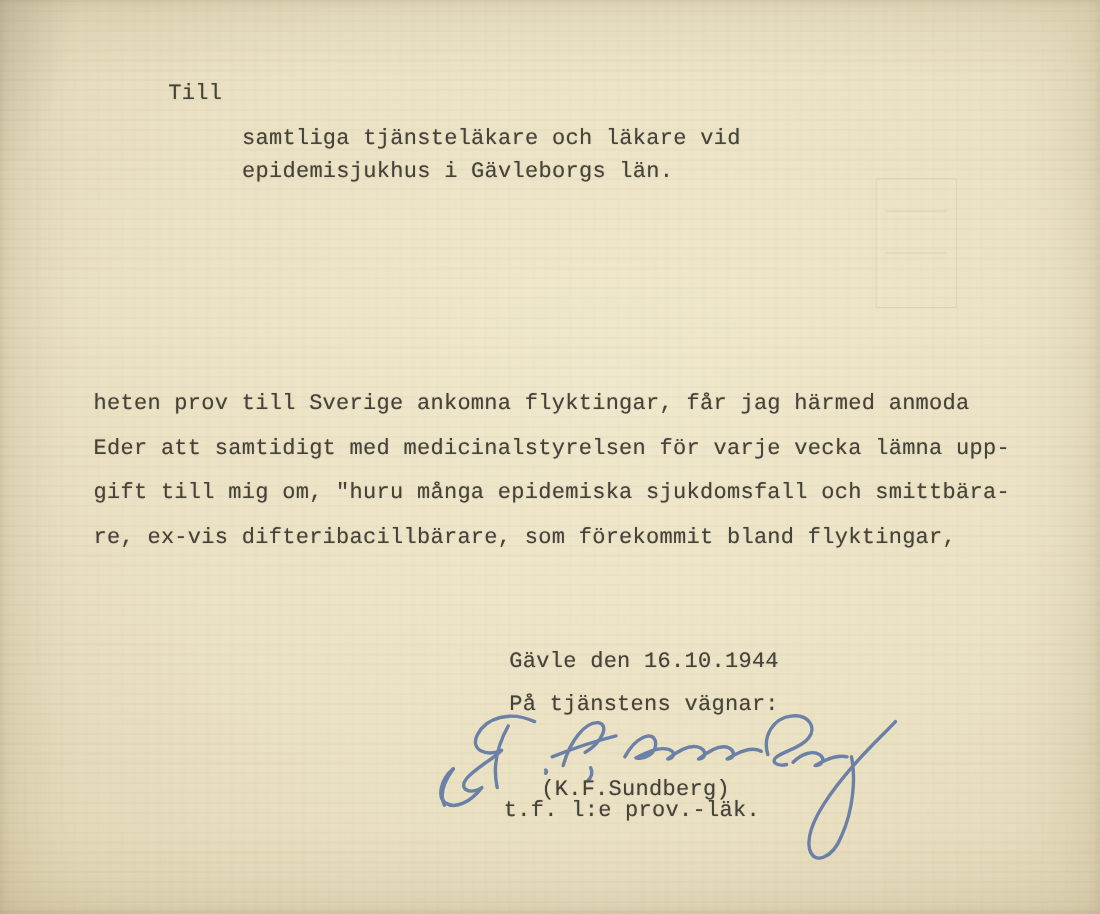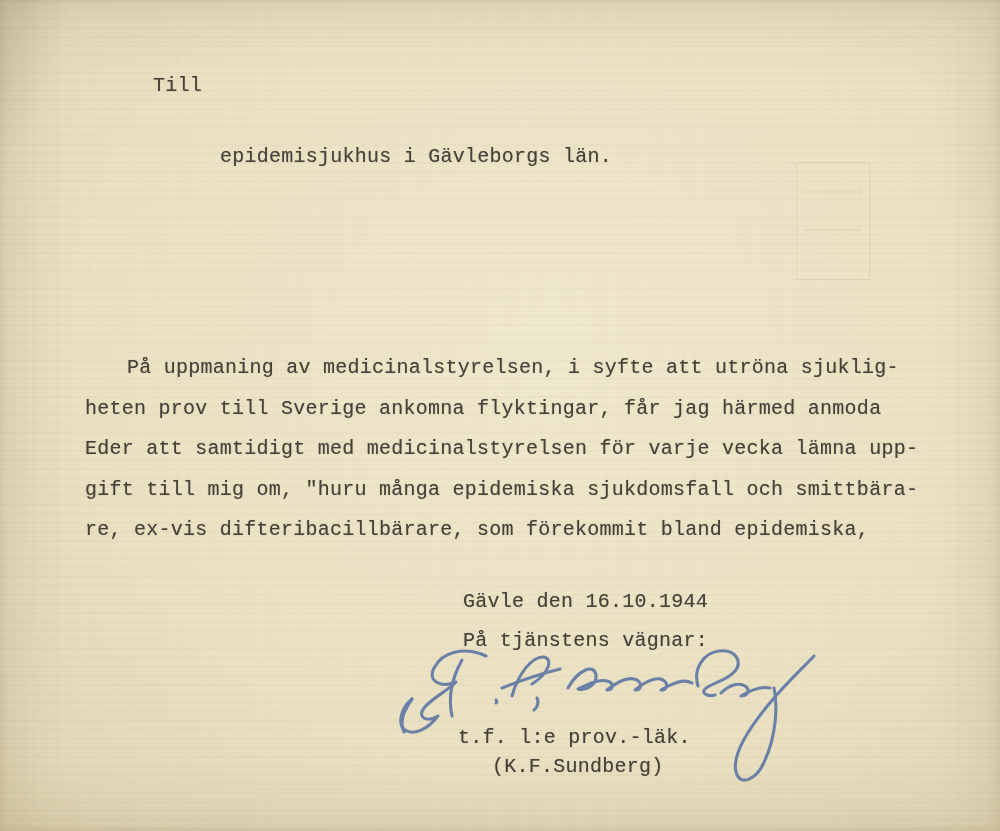--- a/index.html
+++ b/index.html
@@ -108,29 +108,29 @@
 <body>
 
 <div class="page">
 
   <div class="texture"></div>
   <div class="corner-shade"></div>
   <div class="faint-stamp"></div>
 
   <div class="typed" style="left:153px; top:74px;">Till</div>
 
+  <div class="typed" style="left:220px; top:115px;">samtliga tjänsteläkare och läkare vid</div>
 
   <div class="typed" style="left:220px; top:145px;text-align:center;">epidemisjukhus i Gävleborgs län.</div>
 
   <div class="body-block">
-    <div class="body-line first">På uppmaning av medicinalstyrelsen, i syfte att utröna sjuklig-</div>
     <div class="body-line">heten prov till Sverige ankomna flyktingar, får jag härmed anmoda</div>
     <div class="body-line">Eder att samtidigt med medicinalstyrelsen för varje vecka lämna upp-</div>
     <div class="body-line">gift till mig om, "huru många epidemiska sjukdomsfall och smittbära-</div>
-    <div class="body-line">re, ex-vis difteribacillbärare, som förekommit bland epidemiska,</div>
+    <div class="body-line">re, ex-vis difteribacillbärare, som förekommit bland flyktingar,</div>
   </div>
 
   <div class="typed" style="left:463px; top:590px;">Gävle den 16.10.1944</div>
 
   <div class="typed" style="left:463px; top:629px;">På tjänstens vägnar:</div>
 
   <svg class="signature-svg" viewBox="0 0 442 156" aria-hidden="true">
     <g fill="none" stroke="#5b74a3" stroke-width="3.1" stroke-linecap="round" stroke-linejoin="round" opacity="0.88">
 
       <path d="M 90,12 C 68,2 46,8 38,24 C 31,38 46,44 60,38 C 50,48 36,54 28,64 C 21,73 30,79 42,72 C 32,85 18,92 9,86 C 1,80 5,64 16,55"></path>
@@ -146,17 +146,17 @@
       <path d="M 172,44 C 182,26 198,19 200,31 C 201,41 190,47 182,45 C 192,40 202,35 211,37 C 219,39 217,46 211,46 C 221,38 233,32 241,36 C 247,40 245,46 239,46 C 249,38 259,32 267,36 C 273,40 271,46 265,46 C 275,40 287,34 296,39"></path>
 
       <path d="M 302,42 C 297,25 307,9 323,7 C 339,5 347,17 339,27 C 331,37 315,39 309,45 C 305,49 311,53 319,51"></path>
 
       <path d="M 325,49 C 333,41 343,38 349,42 C 355,46 351,52 345,52 C 355,46 365,42 374,44"></path>
 
       <path d="M 378,44 C 382,62 380,92 369,116 C 361,136 344,143 340,128 C 336,111 353,84 373,60 C 391,38 407,24 418,12"></path>
     </g>
   </svg>
 
-  <div class="typed" style="left:492px; top:707px;margin-top:48px;">(K.F.Sundberg)</div>
+  <div class="typed" style="left:492px; top:707px;">(K.F.Sundberg)</div>
 
   <div class="typed" style="left:458px; top:726px;">t.f. l:e prov.-läk.</div>
 
 </div>
 
 </body></html>

